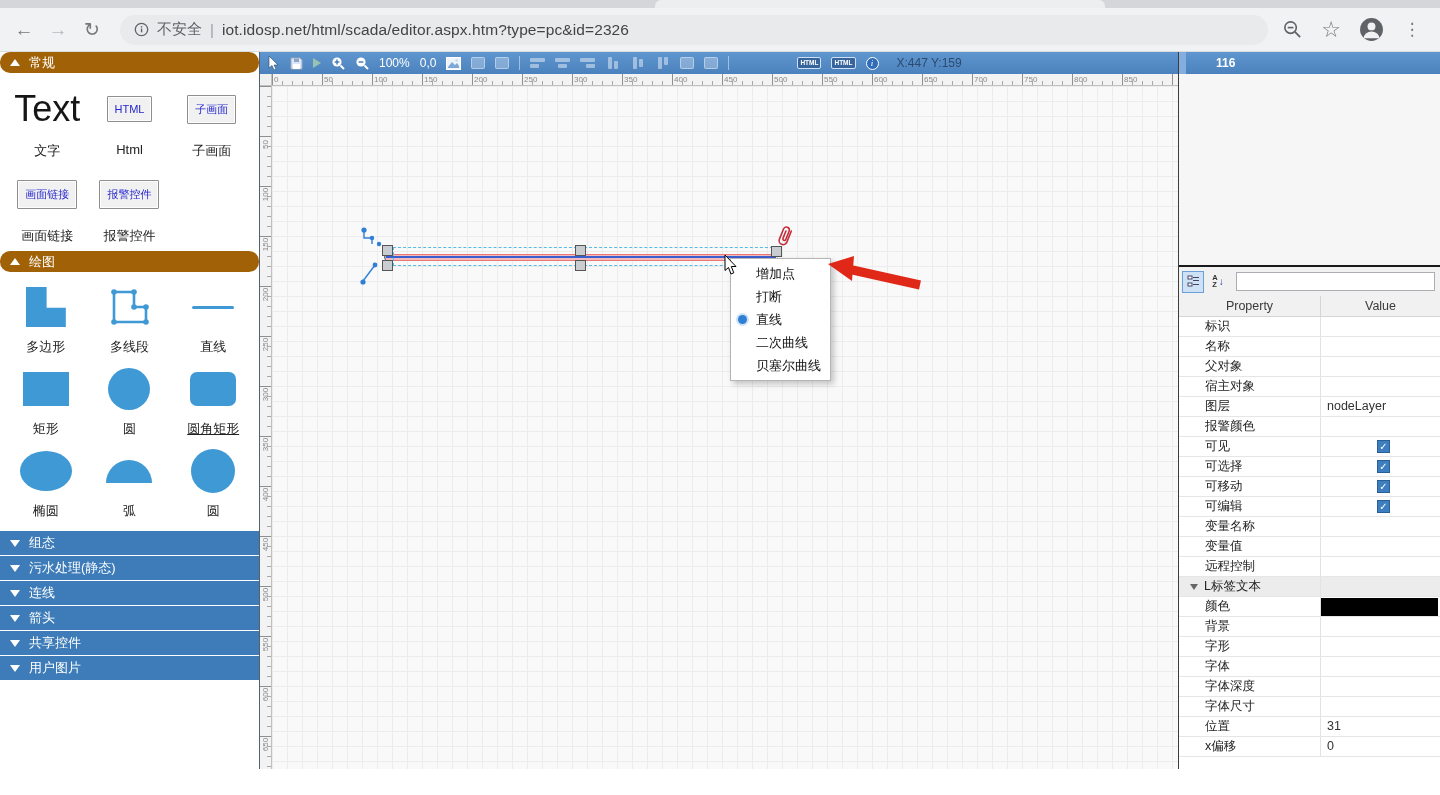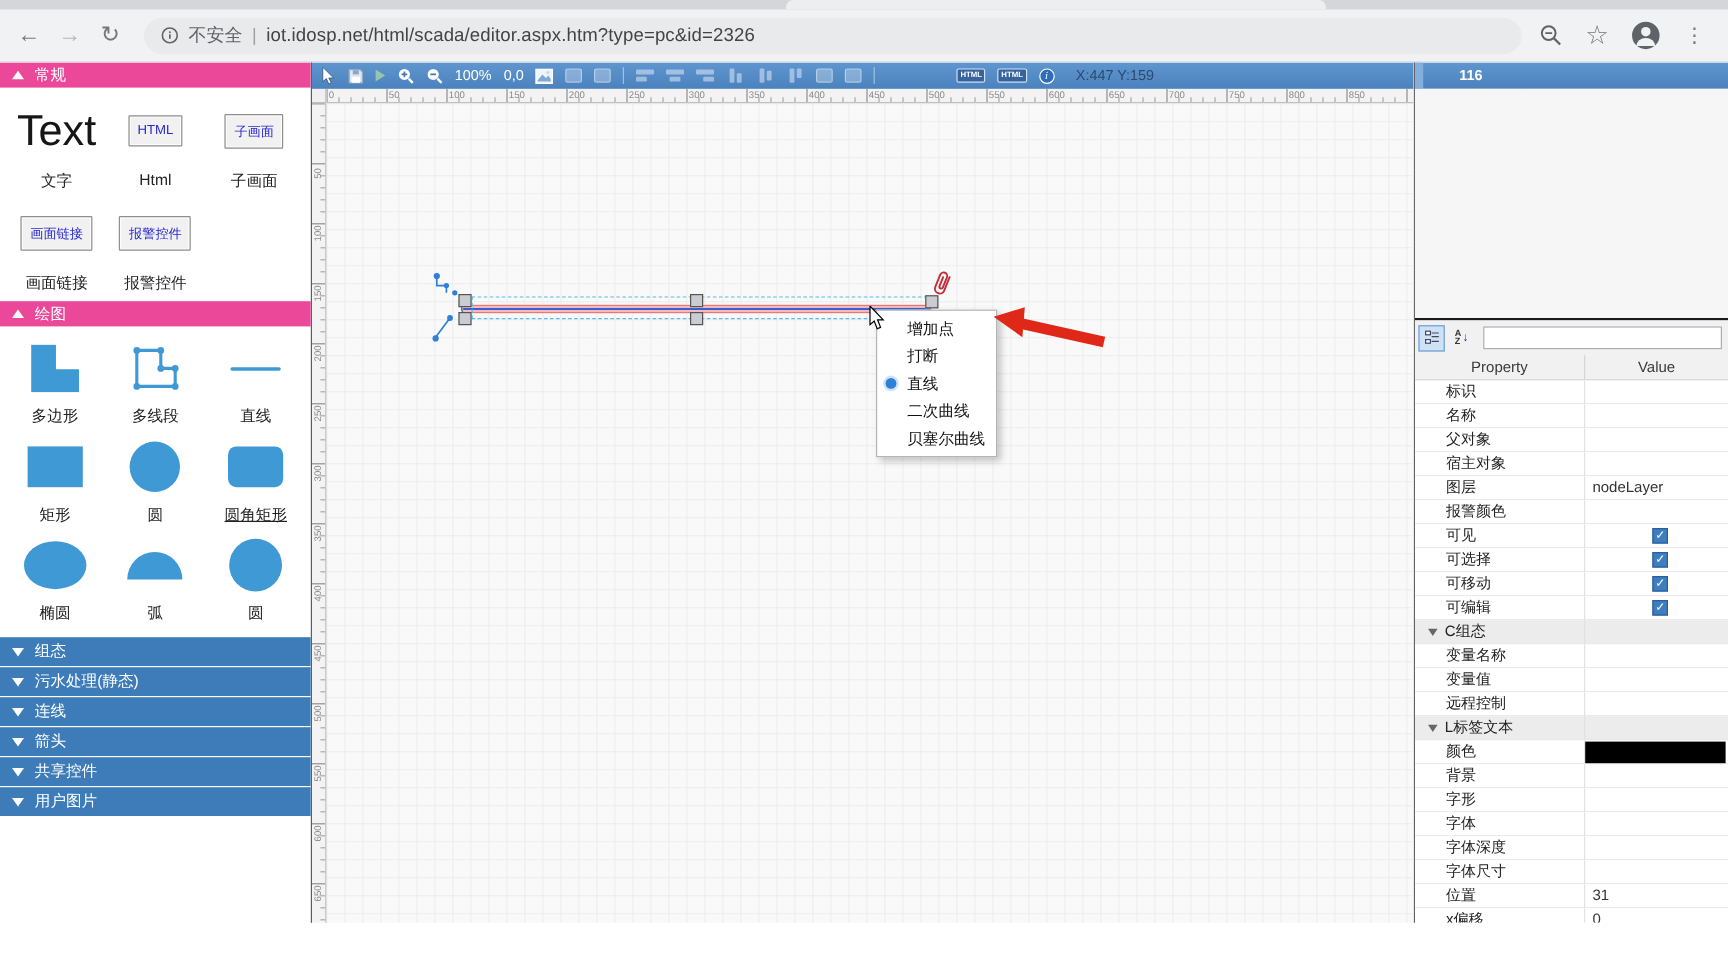--- a/index.html
+++ b/index.html
@@ -22,21 +22,21 @@
   
   .menubar { height:26px; background:linear-gradient(#f6fafe,#d9e6f4); border-bottom:1px solid #b9c8da; display:flex; align-items:center; position:relative; padding-left:6px; }
   .menu-item { padding:0 16px; font-size:13px; color:#1a1a1a; height:100%; display:flex; align-items:center; }
   .quickset { position:absolute; right:0; top:0; height:26px; width:112px; background:#3b3b3b; color:#fff; display:flex; align-items:center; justify-content:center; gap:7px; font-size:12.5px; }
 
   
   .main { display:flex; height:717px; }
 
   
   .palette { width:260px; flex:none; background:#fff; border-right:1px solid #55606b; overflow:hidden; }
-  .sec-h { height:21px; background:#ec4899; color:#fff; font-size:13px; display:flex; align-items:center; padding-left:10px; gap:9px; }
+  .sec-h { height:21px; background:#a16207; color:#fff; font-size:13px; display:flex; align-items:center; padding-left:10px; gap:9px;border-radius:10px; }
   .tri-up { width:0; height:0; border-left:5px solid transparent; border-right:5px solid transparent; border-bottom:7px solid #fff; }
   .tri-dn { width:0; height:0; border-left:5px solid transparent; border-right:5px solid transparent; border-top:7px solid #fff; }
   .ggrid { display:grid; grid-template-columns:repeat(3,1fr); padding:12px 6px 6px; row-gap:10px; }
   .gcell { display:flex; flex-direction:column; align-items:center; }
   .gprev { height:48px; display:flex; align-items:center; justify-content:center; }
   .kind-text { font-size:36px; color:#161616; }
   .palette-btn { font-size:11px; color:#2626cf; background:#f1f1f1; border:1px solid #8f8f8f; box-shadow:inset 0 0 0 1px #fdfdfd; padding:6px 7px; white-space:nowrap; border-radius:1px; }
   .glabel { margin-top:9px; font-size:13px; color:#222; }
   .dgrid { display:grid; grid-template-columns:repeat(3,1fr); padding:8px 4px 10px; row-gap:6px; }
   .dcell { display:flex; flex-direction:column; align-items:center; }
@@ -670,27 +670,20 @@
             <div class="pv">
               <span class="cb">✓</span>
             </div>
           </div>
           <div class="prow">
             <div class="pl"><span>可编辑</span></div>
             <div class="pv">
               <span class="cb">✓</span>
             </div>
           </div>
-          <div class="prow group">
-            <div class="pl">
-              <span class="gtri"></span>
-              <span>C组态</span>
-            </div>
-            <div class="pv"></div>
-          </div>
           <div class="prow">
             <div class="pl"><span>变量名称</span></div>
             <div class="pv"></div>
           </div>
           <div class="prow">
             <div class="pl"><span>变量值</span></div>
             <div class="pv"></div>
           </div>
           <div class="prow">
             <div class="pl"><span>远程控制</span></div>

